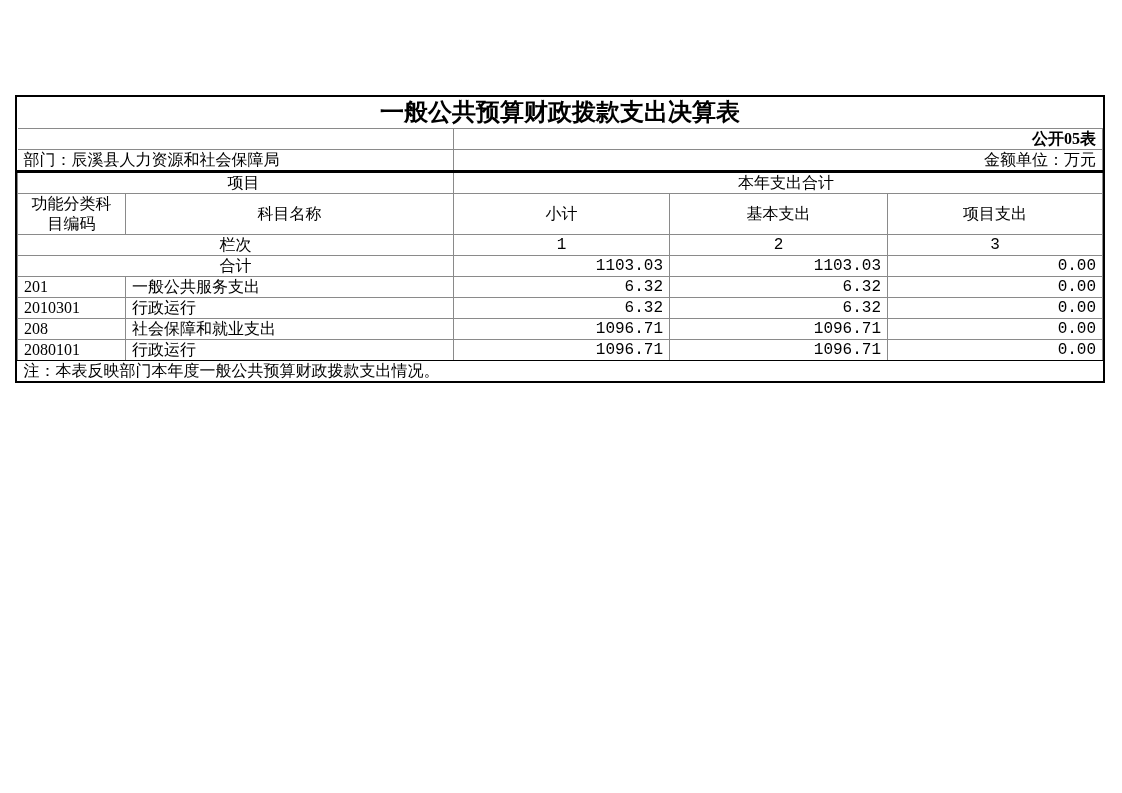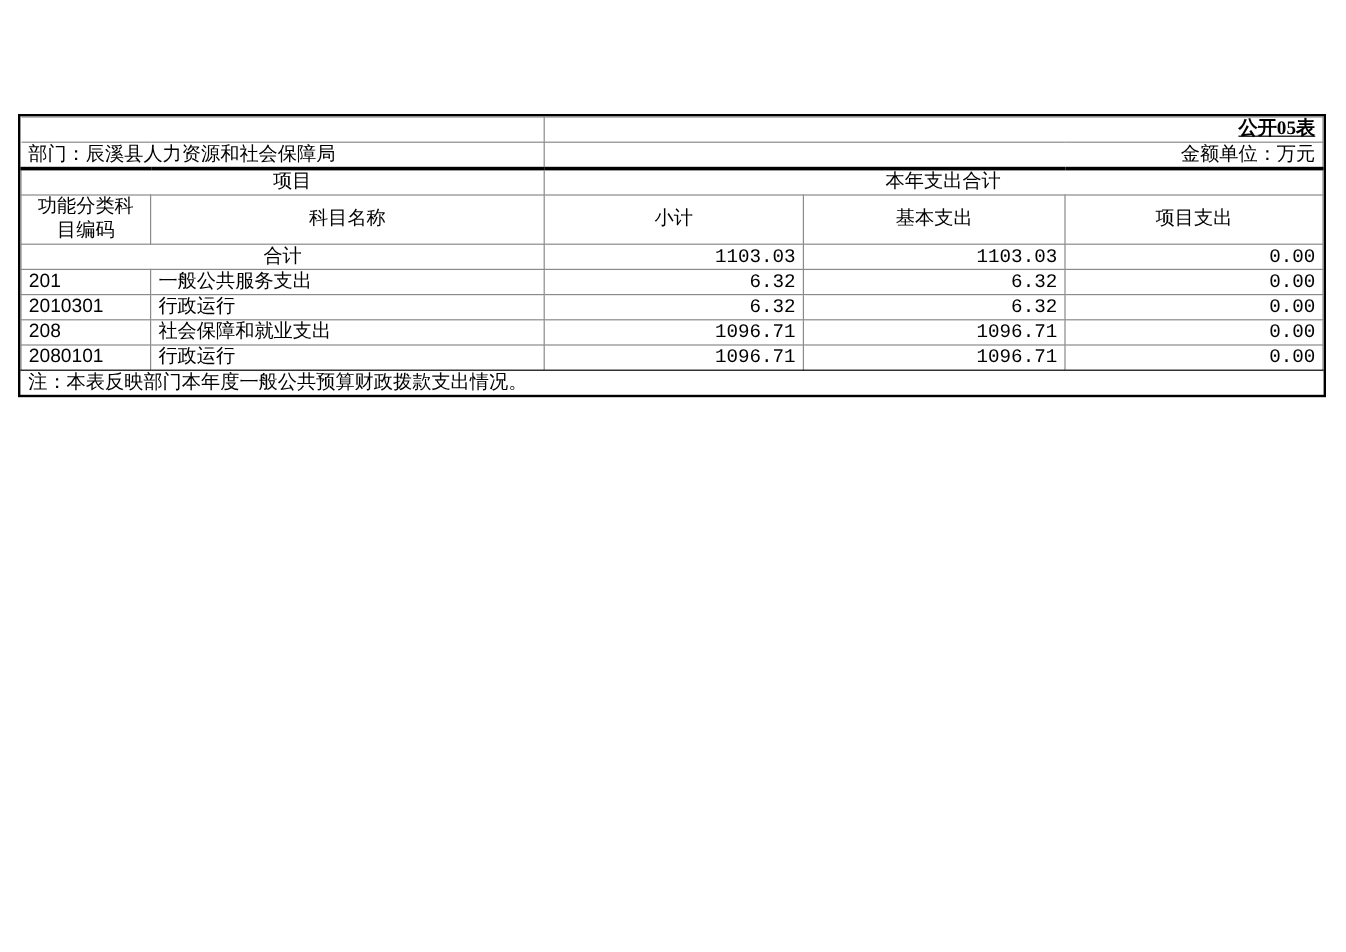--- a/index.html
+++ b/index.html
@@ -29,21 +29,21 @@
     font-size: 16px;
     line-height: 20px;
     padding: 0 6px;
     vertical-align: middle;
     overflow: hidden;
     white-space: nowrap;
     box-sizing: border-box;
   }
   
   tr.r-title td { height: 31px; }
-  tr.r-meta1 td { height: 21px; text-decoration: underline; }
+  tr.r-meta1 td { height: 21px; }
   tr.r-meta2 td { height: 20px; }
   tr.r-group td { height: 21px; padding-left: 22px; }
   tr.r-cols  td { height: 40px; }
   tr.r-lanci td { height: 20px; }
   tr.r-data  td { height: 20px; }
   tr.r-note  td { height: 20px; }
 
   tr.r-title td {
     font-family: "Liberation Sans", "DejaVu Sans", sans-serif;
     font-weight: bold;
@@ -52,21 +52,21 @@
     border-left: none;
     border-right: none;
     border-top: none;
   }
   tr.r-meta1 td, tr.r-meta2 td { border-top-color: #8a8a8a; }
   .right { text-align: right; }
   .center { text-align: center; }
   .bold { font-weight: bold; }
   .mono { font-family: "Liberation Mono", "DejaVu Sans Mono", monospace; font-size: 15px; }
   .num  { font-family: "Liberation Mono", "DejaVu Sans Mono", monospace; font-size: 15px; text-align: right; }
-  .code { font-family: Liberation Sans, sans-serif; font-size: 15px; text-align: left; }
+  .code { font-family: Liberation Serif, serif; font-size: 15px; text-align: left; }
   
   tr.r-meta2 td { border-bottom: 3px solid #000; }
   tr.last-data td { border-bottom: 1px solid #000000; }
   tr.r-note td { border-left: none; border-right: none; border-bottom: none; }
   tr.r-title td, tr.r-meta1 td, tr.r-meta2 td { border-left: none; }
   tr.r-title td, td.edge-r { border-right: none; }
   .two-line { white-space: normal; line-height: 19px; }
   .two-line span { display: block; text-align: center; }
 </style>
 </head>
@@ -76,20 +76,23 @@
   <table class="report">
     <colgroup>
       <col style="width:108px">
       <col style="width:328px">
       <col style="width:216px">
       <col style="width:218px">
       <col style="width:215px">
     </colgroup>
 
     <tbody>
+        <tr class="r-title">
+      <td colspan="5">一般公共预算财政拨款支出决算表</td>
+    </tr>
 
     <tr class="r-meta1">
       <td colspan="2"></td>
       <td colspan="3" class="right bold edge-r">公开05表</td>
     </tr>
 
     <tr class="r-meta2">
       <td colspan="2">部门：辰溪县人力资源和社会保障局</td>
       <td colspan="3" class="right edge-r">金额单位：万元</td>
     </tr>
@@ -103,20 +106,26 @@
       <td class="center two-line">
         <span>功能分类科</span>
         <span>目编码</span>
       </td>
       <td class="center">科目名称</td>
       <td class="center">小计</td>
       <td class="center">基本支出</td>
       <td class="center edge-r">项目支出</td>
     </tr>
 
+    <tr class="r-lanci">
+      <td colspan="2" class="center">栏次</td>
+      <td class="center mono">1</td>
+      <td class="center mono">2</td>
+      <td class="center mono edge-r">3</td>
+    </tr>
 
     <tr class="r-data">
       <td colspan="2" class="center">合计</td>
       <td class="num">1103.03</td>
       <td class="num">1103.03</td>
       <td class="num edge-r">0.00</td>
     </tr>
 
     <tr class="r-data">
       <td class="code">201</td>

